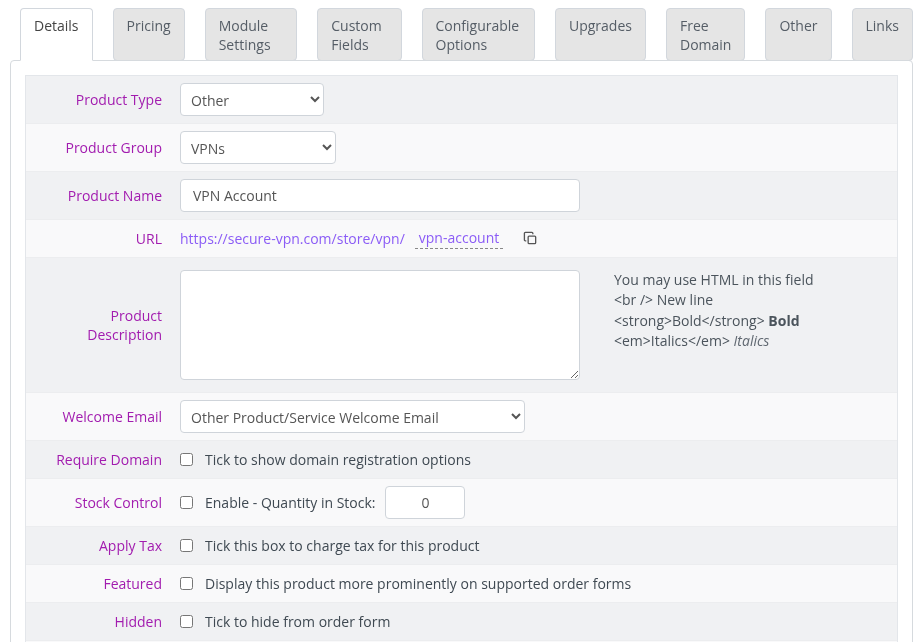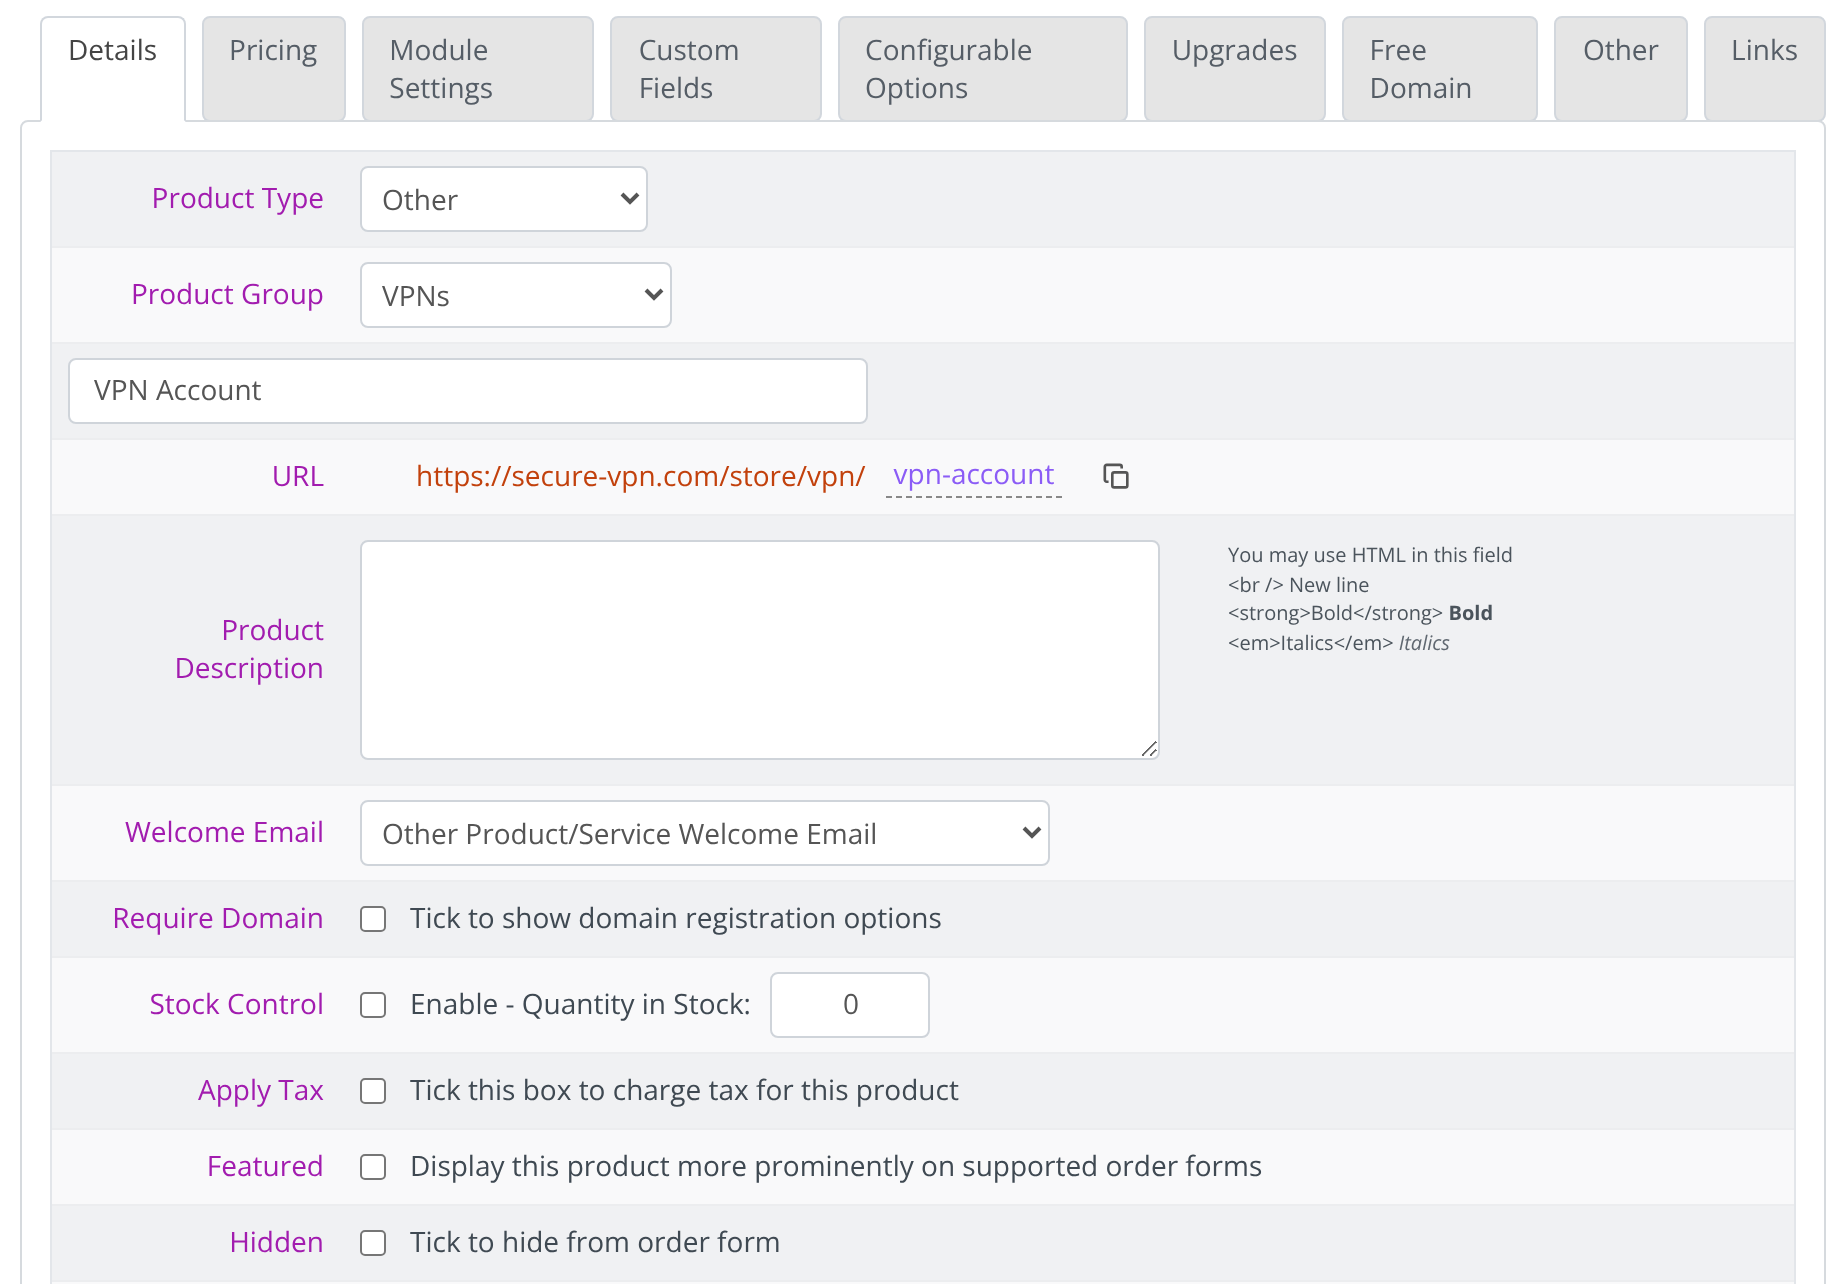--- a/index.html
+++ b/index.html
@@ -5,21 +5,21 @@
   * { box-sizing: border-box; }
   body {
     margin: 0;
     padding: 8px 10px;
     font-family: "Segoe UI", "Open Sans", Arial, sans-serif;
     font-size: 14px;
     color: #444;
     background: #fff;
     width: 923px;
   }
-  .tabs { display: flex; gap: 8px; padding-left: 10px; }
+  .tabs { display: flex; gap: 20px; padding-left: 10px; }
   .tab {
     background: #e5e5e5;
     border: 1px solid #d2d7dd;
     border-radius: 4px;
     padding: 7px 13px 6px;
     font-size: 14px;
     color: #555d66;
     cursor: pointer;
     position: relative;
   }
@@ -72,39 +72,39 @@
     background: #fff;
     border: 1px solid #cfd4da;
     border-radius: 4px;
     padding: 6px 12px;
   }
   select { padding: 6px 6px; height: 33px; }
   .sel-type { width: 144px; }
   .sel-group { width: 156px; }
   .inp-name { width: 400px; }
   .sel-welcome { width: 345px; }
-  .url-base { color: #c2410c; margin-left: 28px; }
+  .url-base { color: #8b5cf6; }
   .url-slug {
     color: #8b5cf6;
     border-bottom: 1px dashed #888;
     padding: 0 4px 1px;
     margin-left: 4px;
   }
   .copy-icon { margin-left: 14px; display:inline-flex; cursor:pointer; }
   .desc-row { align-items: center; }
   .desc-row .cell-value { align-items: flex-start; padding-top:12px; padding-bottom:12px; }
   textarea.desc {
     width: 400px;
     height: 110px;
     resize: both;
   }
   .hint {
     margin-left: 28px;
     color: #4b545c;
-    font-size: 10px;
+    font-size: 14px;
     line-height: 1.45;
   }
   .hint em { color:#606871; }
   .hint strong { font-weight:700; }
   .chk { margin: 0 6px 0 0; width:13px; height:13px; }
   .qty {
     width: 80px;
     text-align: center;
     margin-left: 4px;
   }
@@ -141,20 +141,21 @@
     <div class="row">
       <div class="cell-label">Product Group</div>
       <div class="cell-value">
         <select class="sel-group">
           <option>VPNs</option>
         </select>
       </div>
     </div>
 
     <div class="row">
+      <div class="cell-label">Product Name</div>
       <div class="cell-value">
         <input type="text" class="inp-name" value="VPN Account" style="">
       </div>
     </div>
 
     <div class="row">
       <div class="cell-label">URL</div>
       <div class="cell-value">
         <span class="url-base">https://secure-vpn.com/store/vpn/</span>
         <span class="url-slug">vpn-account</span>

